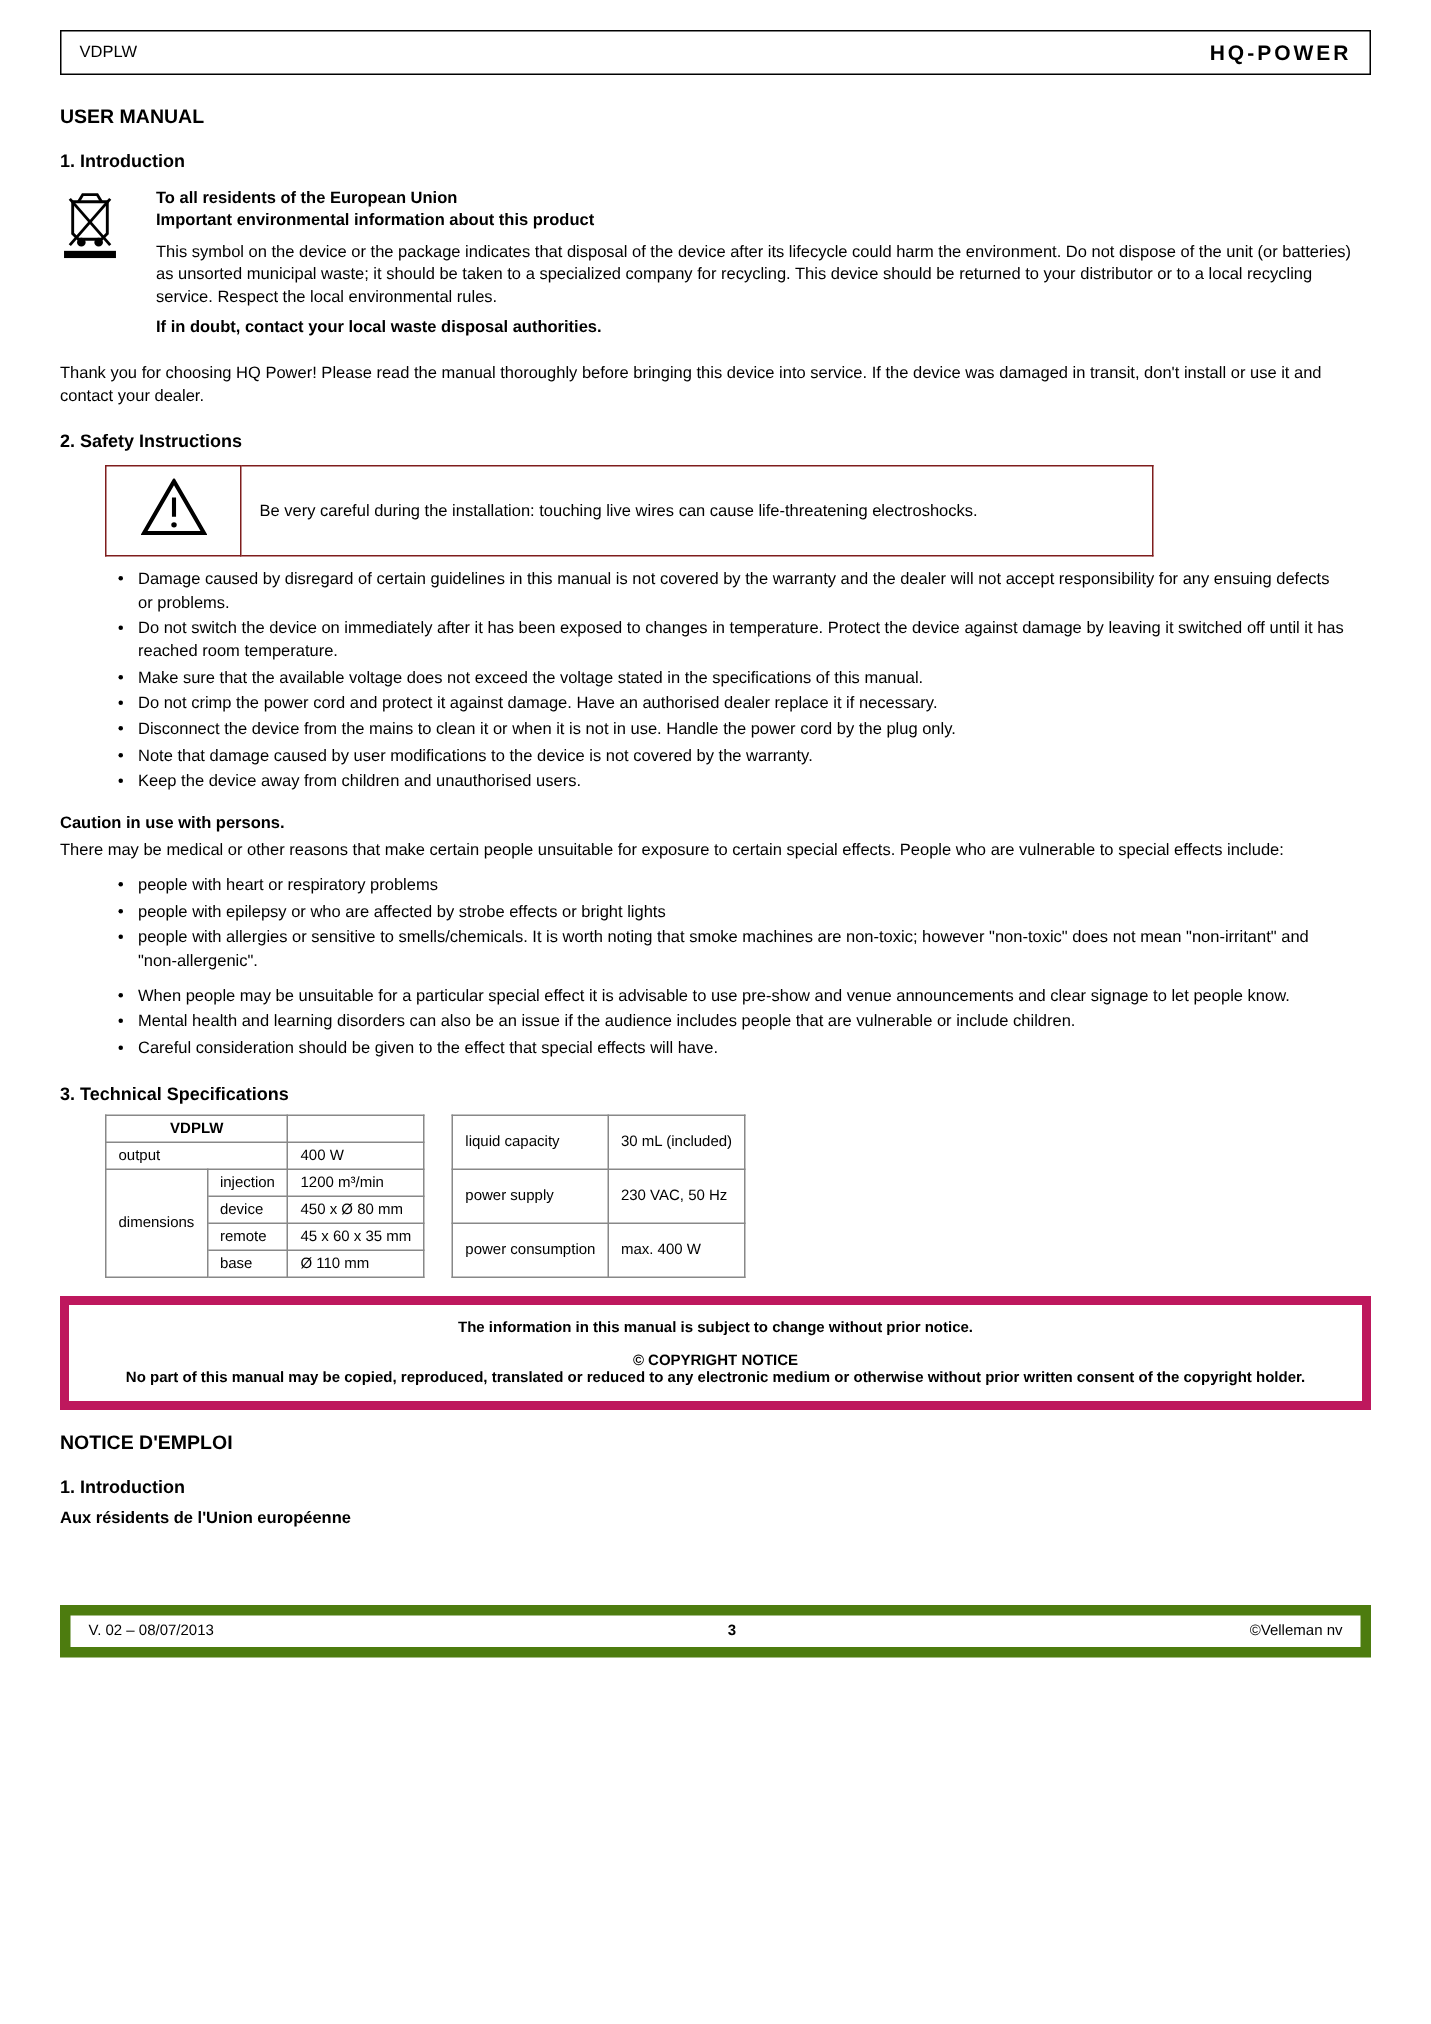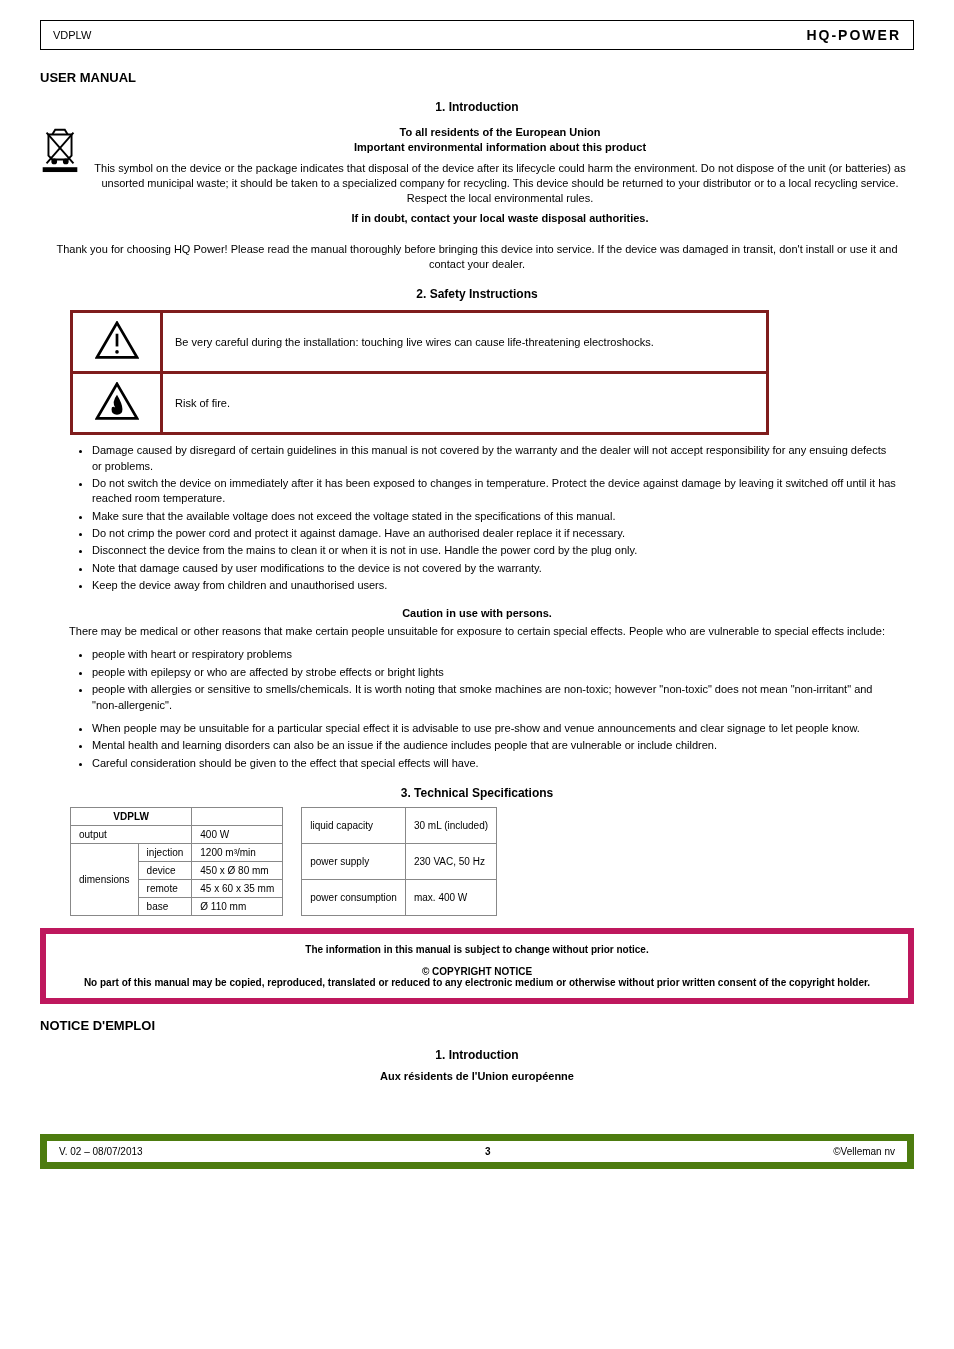--- a/index.html
+++ b/index.html
@@ -19,42 +19,42 @@
       justify-content: space-between;
       align-items: center;
       margin-bottom: 20px;
     }
     .header-right { font-size: 14px; font-weight: bold; letter-spacing: 2px; }
     h2.main-title {
       font-size: 13px;
       font-weight: bold;
       margin: 14px 0 8px;
     }
-    p { margin: 2px 0 8px; line-height: 1.35; text-align: center; }
+    p { margin: 2px 0 8px; line-height: 1.35; }
     .section-heading {
       font-size: 12px;
       font-weight: bold;
       margin: 14px 0 6px;
     }
     .weee-block {
       display: flex;
-      gap: 6px;
+      gap: 24px;
       margin: 8px 0 10px;
     }
     .weee-icon svg { width: 40px; height: 50px; }
     .weee-text { flex: 1; }
     .weee-text p { margin-bottom: 6px; }
     .symbol-table {
       border: 1px solid #888;
       border-collapse: collapse;
       width: 80%;
       margin: 8px 0 8px 30px;
     }
     .symbol-table td {
-      border: 3px solid #7f1d1d;
+      border: 1px solid #7f1d1d;
       padding: 8px 12px;
       vertical-align: middle;
     }
     .symbol-table td.icon-cell {
       width: 90px;
       text-align: center;
     }
     .symbol-table .icon-cell svg { width: 44px; height: 40px; }
     ul { list-style: disc; margin: 4px 0 8px 36px; }
     ul li { margin: 2px 16px; line-height: 1.4; }
@@ -141,29 +141,20 @@
       <tr>
     <td class="icon-cell">
       <svg viewBox="0 0 48 44">
         <path d="M24 2 L46 40 H2 Z" fill="none" stroke="#000" stroke-width="3"></path>
         <line x1="24" y1="14" x2="24" y2="28" stroke="#000" stroke-width="3"></line>
         <circle cx="24" cy="34" r="2" fill="#000"></circle>
       </svg>
     </td>
     <td>Be very careful during the installation: touching live wires can cause life-threatening electroshocks.</td>
   </tr>
-  <tr>
-    <td class="icon-cell">
-      <svg viewBox="0 0 48 44">
-        <path d="M24 2 L46 40 H2 Z" fill="none" stroke="#000" stroke-width="3"></path>
-        <path d="M24 14 Q18 22 22 28 Q18 26 18 30 Q18 36 24 36 Q30 36 30 30 Q30 24 24 14 Z" fill="#000"></path>
-      </svg>
-    </td>
-    <td>Risk of fire.</td>
-  </tr>
 </tbody>
   </table>
 
 <ul>
   <li>Damage caused by disregard of certain guidelines in this manual is not covered by the warranty and the dealer will not accept responsibility for any ensuing defects or problems.</li>
   <li>Do not switch the device on immediately after it has been exposed to changes in temperature. Protect the device against damage by leaving it switched off until it has reached room temperature.</li>
   <li>Make sure that the available voltage does not exceed the voltage stated in the specifications of this manual.</li>
   <li>Do not crimp the power cord and protect it against damage. Have an authorised dealer replace it if necessary.</li>
   <li>Disconnect the device from the mains to clean it or when it is not in use. Handle the power cord by the plug only.</li>
   <li>Note that damage caused by user modifications to the device is not covered by the warranty.</li>

